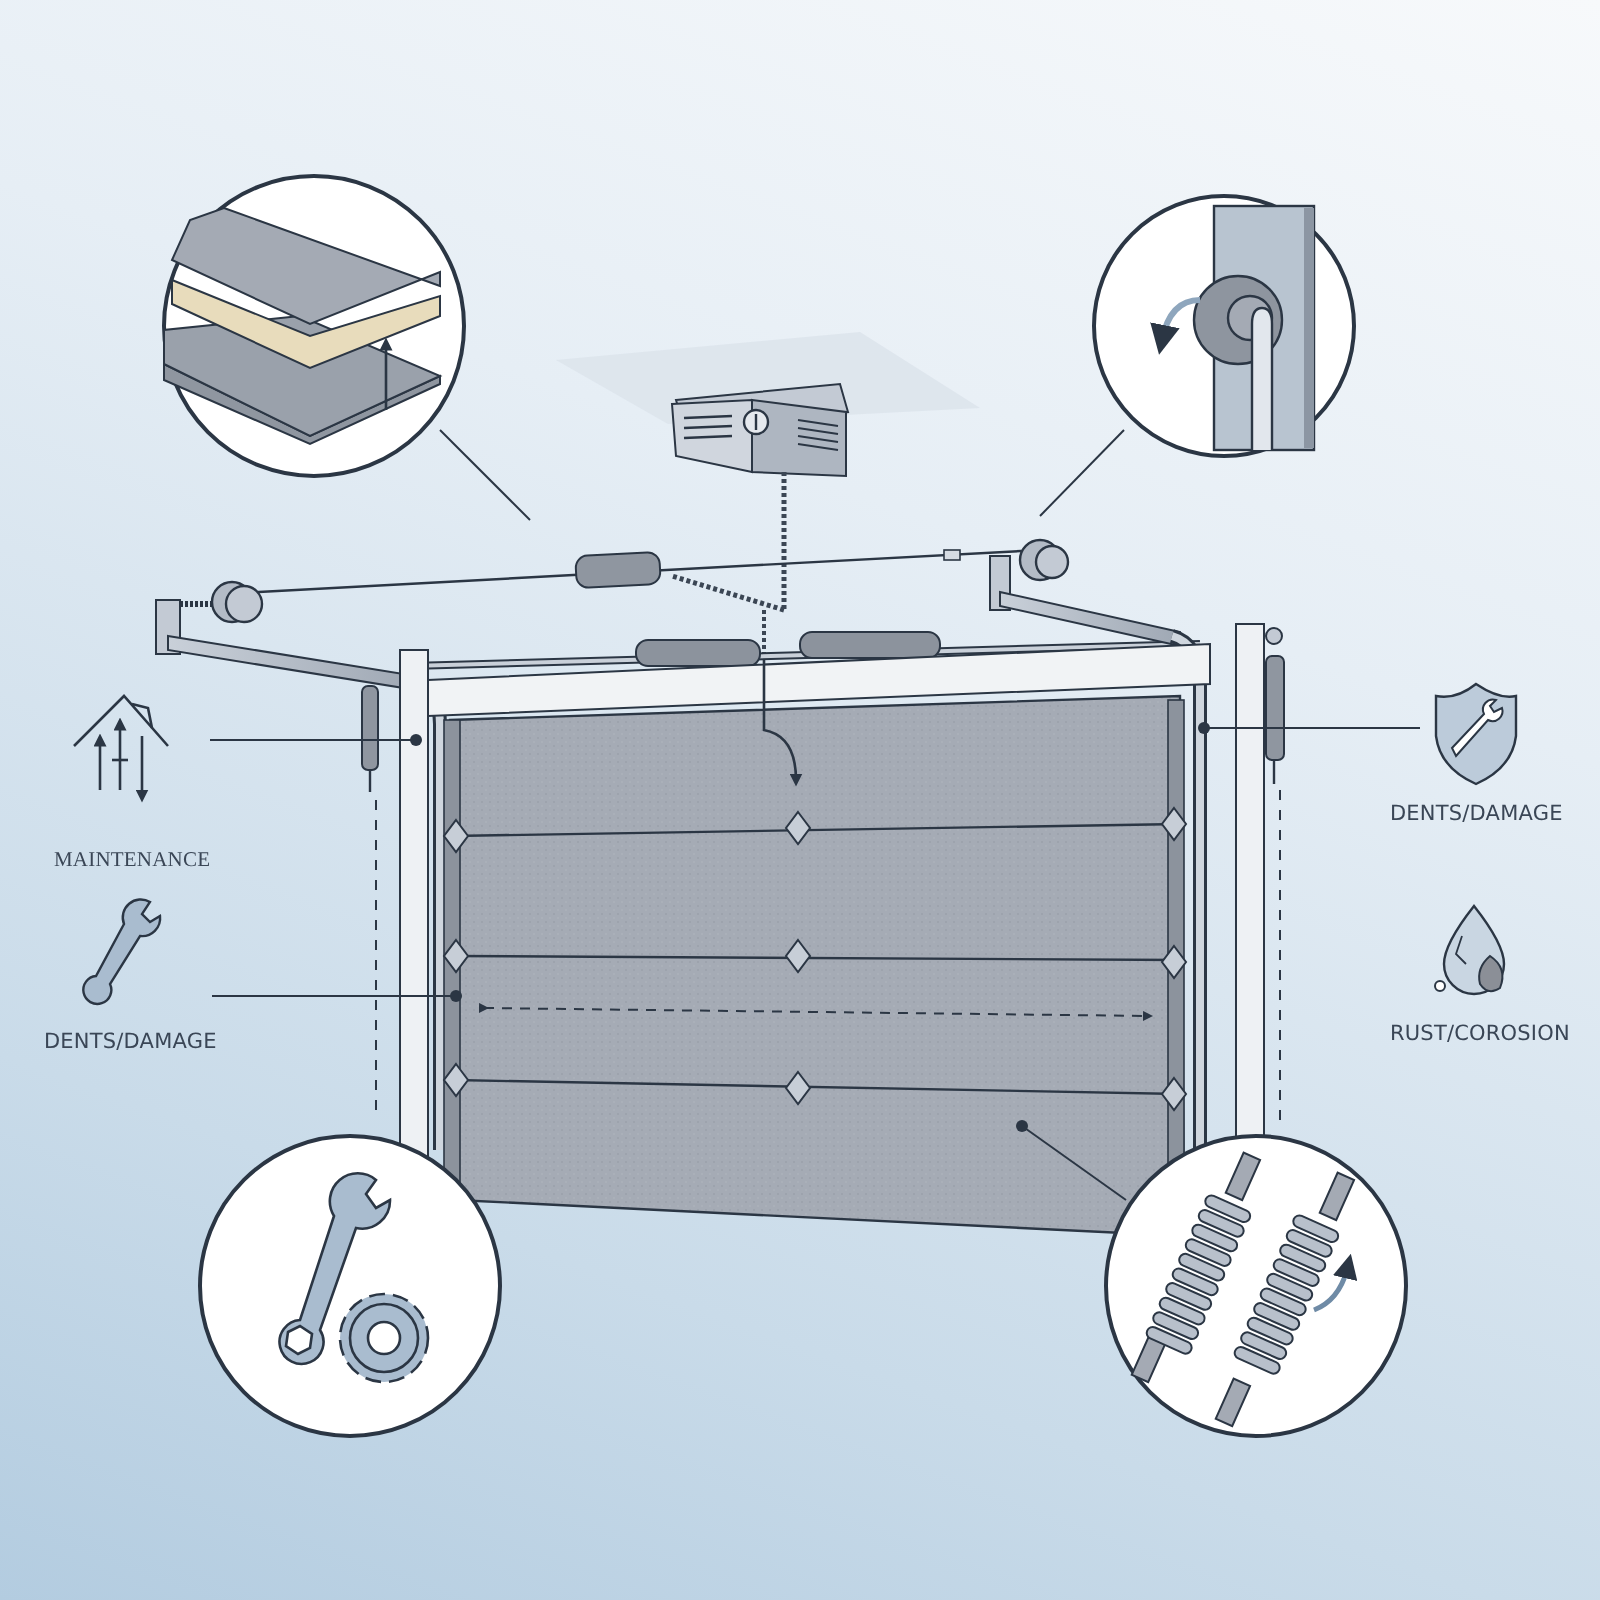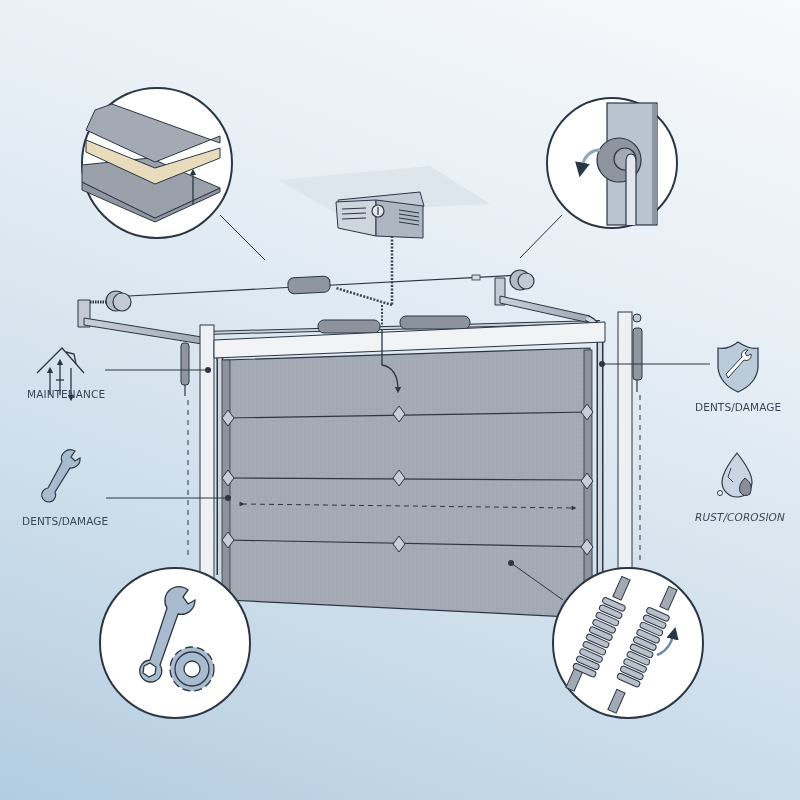--- a/index.html
+++ b/index.html
@@ -216,16 +216,16 @@
     <path d="M728,378 L744,360 A5,5 0 0 0 751,354 L747,356 L745,353 L748,350 A5,5 0 0 0 742,357 L726,374 z" fill="#ffffff" stroke="#2b3644" stroke-width="1"></path>
   </g>
   <g>
     <path d="M737,453 Q752,472 752,482 A15,15 0 0 1 722,482 Q722,472 737,453 z" fill="#c9d6e2" stroke="#2b3644" stroke-width="1.2"></path>
     <path d="M745,478 Q754,484 750,494 Q744,498 740,492 Q738,484 745,478 z" fill="#8b8f97" stroke="#2b3644" stroke-width="1"></path>
     <path d="M731,468 L728,477 L733,482" fill="none" stroke="#2b3644" stroke-width="0.9"></path>
     <circle cx="720" cy="493" r="2.5" fill="#ffffff" stroke="#2b3644" stroke-width="1"></circle>
   </g>
 </svg>
 
-<div class="label" style="left:27px;top:388px;">MAINTENANCE</div>
+<div class="label" style="left:27px;top:425px;font-family:Liberation Serif, serif;">MAINTENANCE</div>
 <div class="label" style="left:22px;top:515px;">DENTS/DAMAGE</div>
 <div class="label" style="left:695px;top:401px;">DENTS/DAMAGE</div>
-<div class="label" style="left:695px;top:511px;font-style:italic;">RUST/COROSION</div>
+<div class="label" style="left:695px;top:511px;">RUST/COROSION</div>
 
 </body></html>

